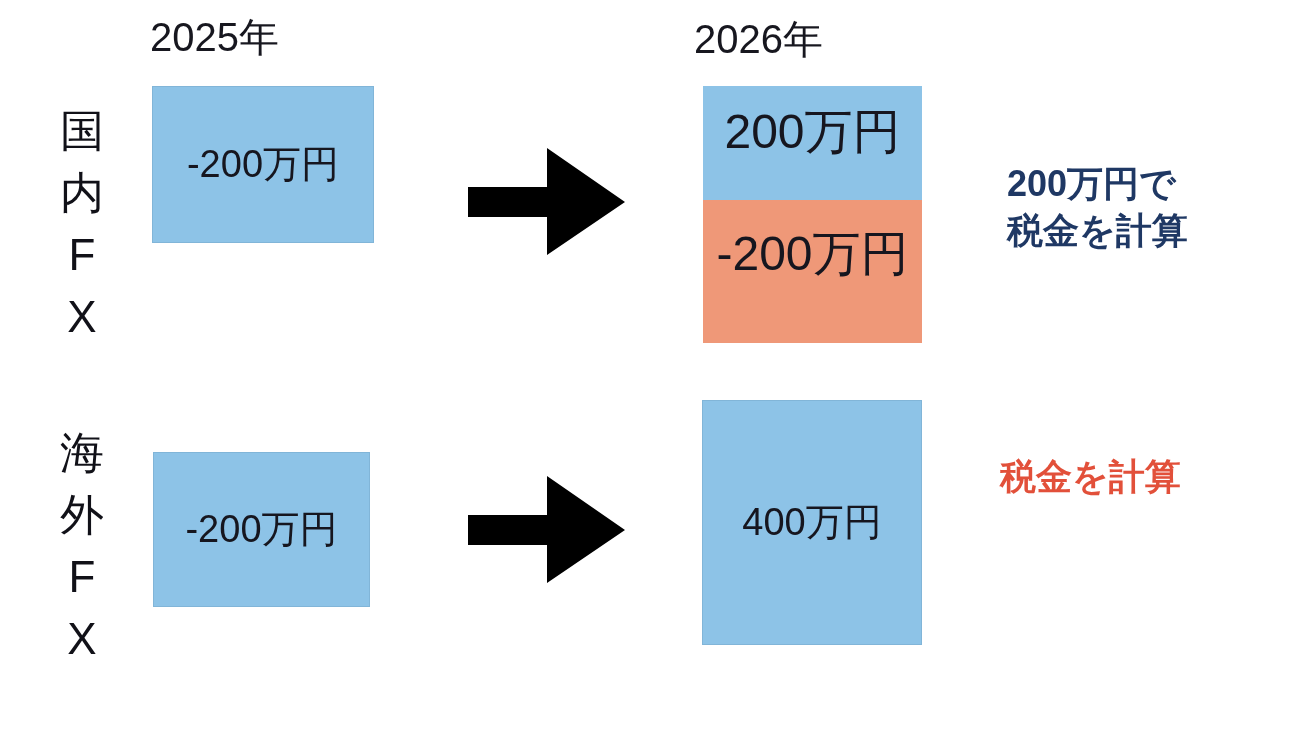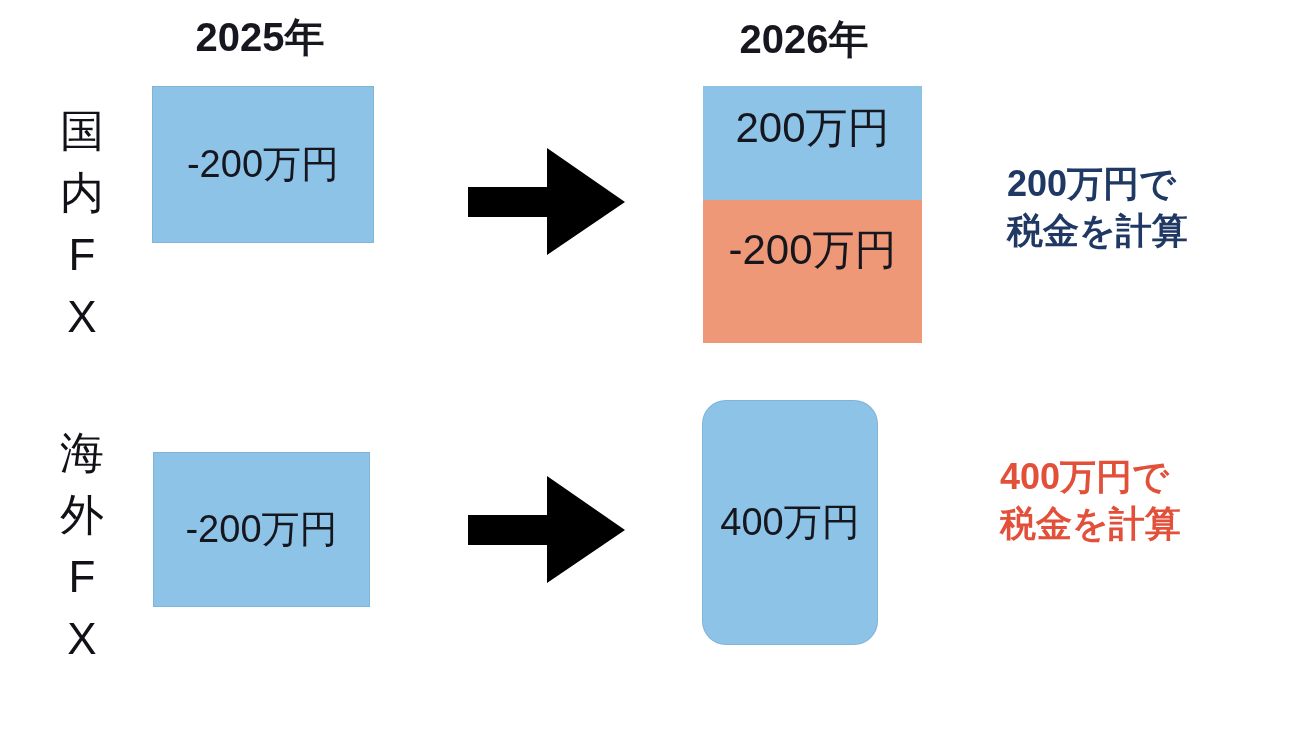--- a/index.html
+++ b/index.html
@@ -12,25 +12,23 @@
     width: 1299px;
     height: 732px;
     background: #ffffff;
     overflow: hidden;
     font-family: "Liberation Sans", "DejaVu Sans", sans-serif;
     color: #17171f;
   }
   .col-header {
     position: absolute;
     width: 220px;
-    text-align: center;
     font-size: 40px;
     line-height: 46px;
     color: #17171f;
-    font-weight: bold;
   }
   #hdr-2025 { left: 150px; top: 14px; }
   #hdr-2026 { left: 694px; top: 16px; }
 
   .vlabel {
     position: absolute;
     width: 86px;
     font-size: 44px;
     color: #111118;
   }
@@ -49,27 +47,27 @@
     justify-content: center;
     font-size: 38px;
     color: #16161f;
     box-shadow: inset 0 0 0 1px rgba(30,60,90,0.10);
   }
   .blue   { background: #8DC3E7; }
   .salmon { background: #EF9878; }
 
   #box-dom-2025 { left: 152px; top: 86px;  width: 222px; height: 157px; }
   #box-ovs-2025 { left: 153px; top: 452px; width: 217px; height: 155px; }
-  #box-ovs-2026 { left: 702px; top: 400px; width: 176px; height: 245px; border-radius: 24px; }
+  #box-ovs-2026 { left: 702px; top: 400px; width: 220px; height: 245px; }
 
   #stack-dom-2026 {
     position: absolute;
     left: 703px; top: 86px; width: 219px; height: 257px;
     box-shadow: inset 0 0 0 1px rgba(30,60,90,0.10);
-    font-size: 42px;
+    font-size: 48px;
     color: #16161f;
   }
   #stack-dom-2026 .seg {
     display: flex;
     justify-content: center;
     align-items: flex-start;
     box-sizing: border-box;
   }
   #stack-dom-2026 .seg-profit { height: 114px; padding-top: 14px; }
   #stack-dom-2026 .seg-loss   { height: 143px; padding-top: 22px; }
@@ -146,17 +144,16 @@
     <svg viewBox="0 0 157 107" width="157" height="107" aria-hidden="true">
       <polygon points="0,39 79,39 79,0 157,54 79,107 79,69 0,69" fill="#000000"></polygon>
     </svg>
   </div>
 
   <div class="box blue" id="box-ovs-2026">
     <span>400万円</span>
   </div>
 
   <div class="note" id="note-overseas">
-    <div>400万円で</div>
     <div>税金を計算</div>
   </div>
 
 </div>
 
 </body></html>

